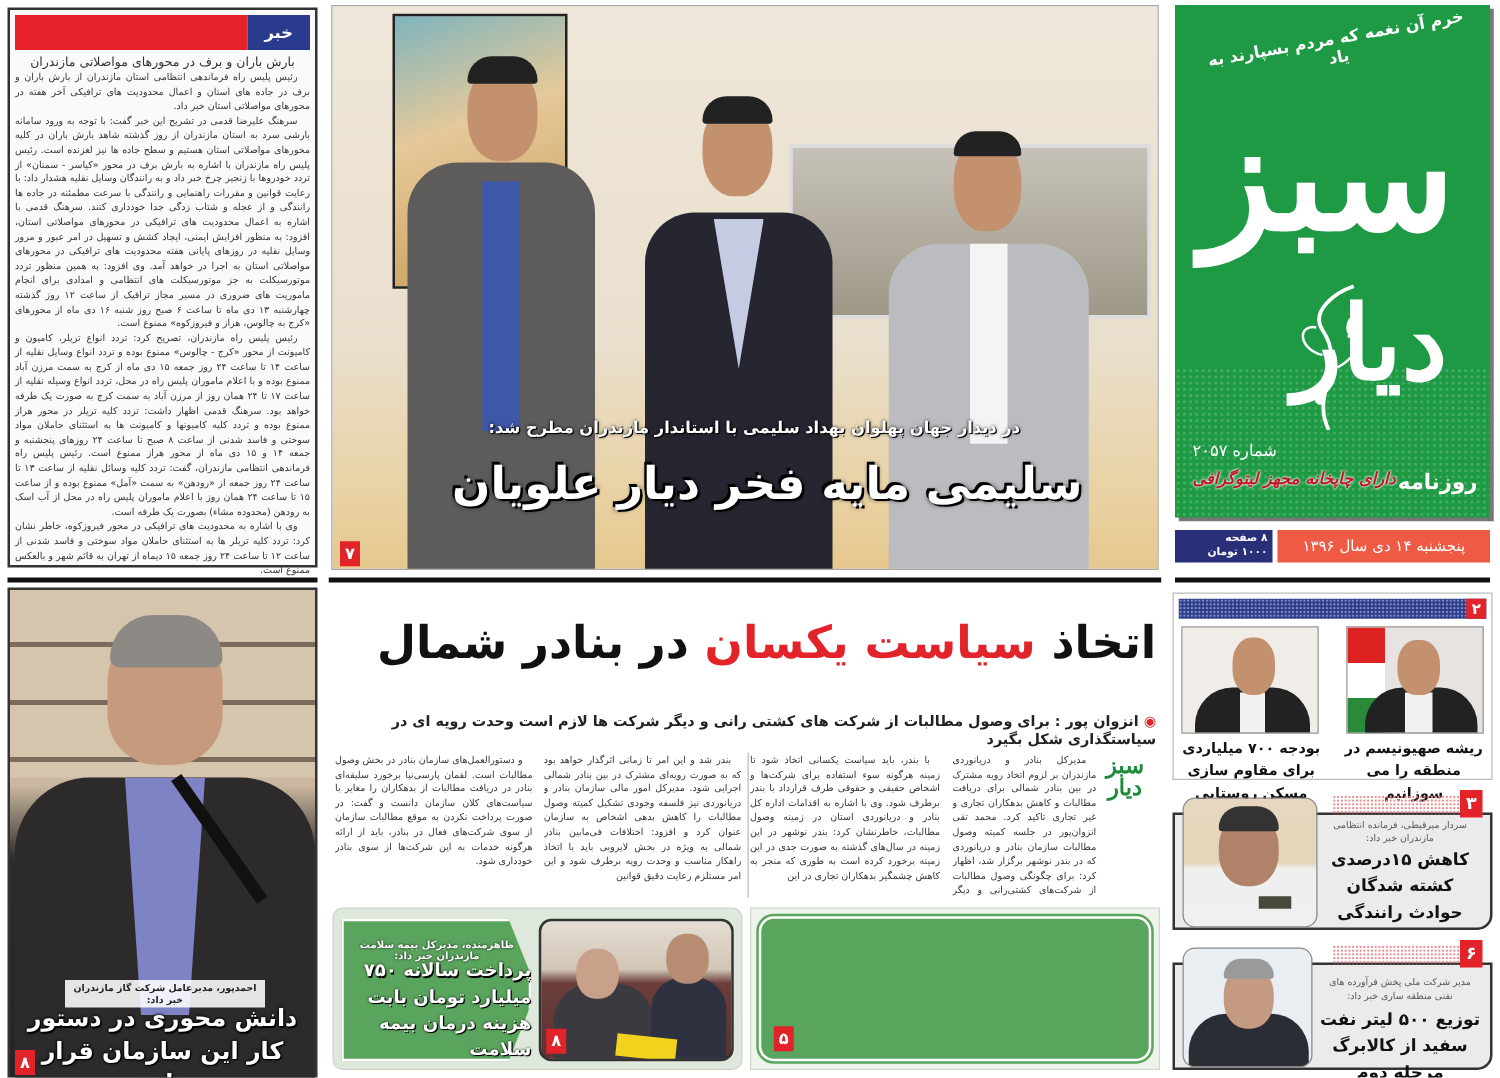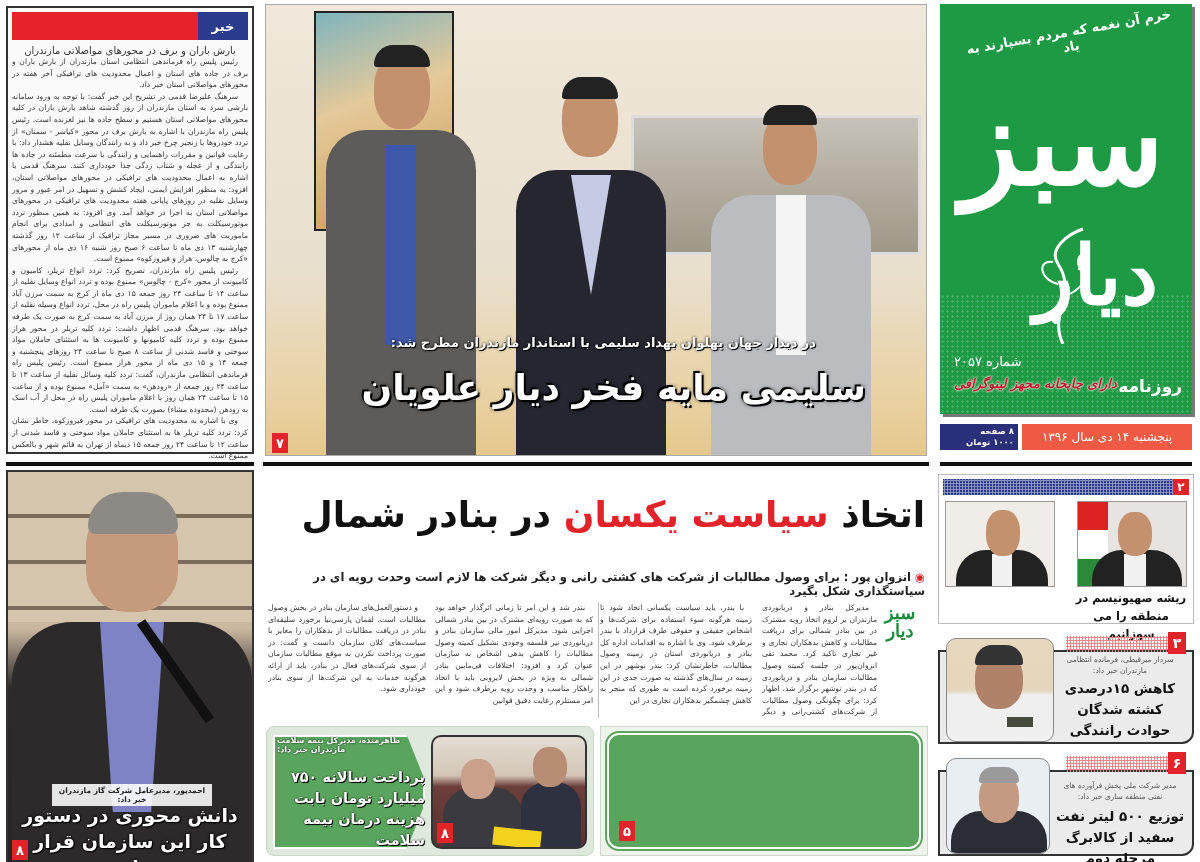--- a/index.html
+++ b/index.html
@@ -53,21 +53,21 @@
   #lead-title{left:270px;top:490px;width:655px;text-align:right;font-size:36px;font-weight:bold;color:#111;line-height:50px}
   #lead-title .red{color:#e2232a}
   #lead-sub{left:270px;top:570px;width:655px;text-align:right;font-size:11.5px;font-weight:bold;color:#222}
   #lead-sub .bullet{color:#e2232a}
   .col{position:absolute;top:602px;height:116px;font-size:7.6px;line-height:11.6px;text-align:justify;color:#333;overflow:hidden}
   .col p{text-indent:8px}
   #col-logo{left:880px;top:604px;width:40px;height:40px;color:#1d8b3c;font-size:18px;font-weight:bold;font-family:"DejaVu Serif",serif;text-align:center;line-height:18px}
   
   #box-health{left:266px;top:726px;width:328px;height:130px;background:#dfe8dc;border-radius:8px;border:1px solid #c9d6c6}
   #box-health .green{position:absolute;left:6px;top:8px;width:152px;height:114px;background:#5aa55e;clip-path:polygon(0 0,88% 0,100% 40%,100% 60%,88% 100%,0 100%);border:2px solid #fff}
-  #box-health .kicker{position:absolute;left:10px;top:9px;width:145px;color:#fff;font-size:8px;font-weight:bold;text-align:left;text-shadow:0 0 2px #000}
+  #box-health .kicker{position:absolute;left:10px;top:24px;width:145px;color:#fff;font-size:8px;font-weight:bold;text-align:center;text-shadow:0 0 2px #000}
   #box-health .title{position:absolute;left:8px;top:40px;width:150px;color:#fff;font-size:14.5px;font-weight:bold;line-height:21px;text-shadow:0 0 2px #000,1px 1px 0 #000}
   #box-health .photo{position:absolute;left:164px;top:8px;width:156px;height:114px;border-radius:10px;border:2px solid #333;overflow:hidden;background:linear-gradient(180deg,#e4ddd3 0%,#d2c5b5 35%,#6b3e3a 45%,#5a3331 100%)}
   #box-enemy{left:600px;top:726px;width:328px;height:130px;background:#eef3ec;border:1px solid #cfd8cc}
   #box-enemy .inner{position:absolute;left:6px;top:6px;right:6px;bottom:6px;background:#5aa55e;border-radius:12px;border:2px solid #fff;outline:2px solid #5aa55e}
   #box-enemy .title{position:absolute;left:0;right:0;top:20px;text-align:center;color:#fff;font-size:26px;font-weight:bold;line-height:44px;text-shadow:0 0 3px #000,2px 2px 0 #000}
   
   #box-two{left:938px;top:474px;width:256px;height:150px;border:1px solid #bbb;background:#fff}
   #box-two .hdr{position:absolute;left:4px;right:4px;top:4px;height:16px;background:#2a3a8c;
     background-image:radial-gradient(rgba(255,255,255,.45) 1px,transparent 1.2px);background-size:3px 3px}
   #box-two .hdr .num{position:absolute;right:0;top:0;width:16px;height:16px;background:#e2232a;color:#fff;font-weight:bold;font-size:12px;text-align:center;line-height:16px}
@@ -215,20 +215,21 @@
     <div class="bd" style="left:14px;top:48px;width:90px;height:40px"></div>
     <div class="sh" style="left:46px;top:52px;width:22px;height:36px"></div>
     <div class="hd" style="left:40px;top:10px;width:34px;height:44px"></div>
   </div>
   <div class="thumb" style="left:6px;top:26px;width:110px;height:86px;background:#f0ede9">
     <div class="bd" style="left:10px;top:48px;width:92px;height:40px"></div>
     <div class="sh" style="left:46px;top:52px;width:20px;height:36px"></div>
     <div class="hd" style="left:40px;top:8px;width:34px;height:46px"></div>
   </div>
   <div class="thumb-cap" style="right:4px;top:114px;width:116px">ریشه صهیونیسم در منطقه را می سوزانیم</div>
+  <div class="thumb-cap" style="left:4px;top:114px;width:116px">بودجه ۷۰۰ میلیاردی برای مقاوم سازی مسکن روستایی</div>
 </section>
 
 <section class="feature" style="top:650px;height:94px">
   <div class="hdr"></div>
   <div class="num">۳</div>
   <div class="pic" style="top:-14px;width:108px;height:104px;background:linear-gradient(180deg,#e6d7be 0%,#e4d5bb 50%,#efefef 55%,#f0f0f0 100%)">
     <div style="position:absolute;left:28px;top:12px;width:48px;height:58px;border-radius:45%;background:#b0826a"></div>
     <div style="position:absolute;left:28px;top:6px;width:48px;height:20px;border-radius:24px 24px 4px 4px;background:#333"></div>
     <div style="position:absolute;left:60px;top:78px;width:26px;height:10px;background:#454a3c"></div>
   </div>

